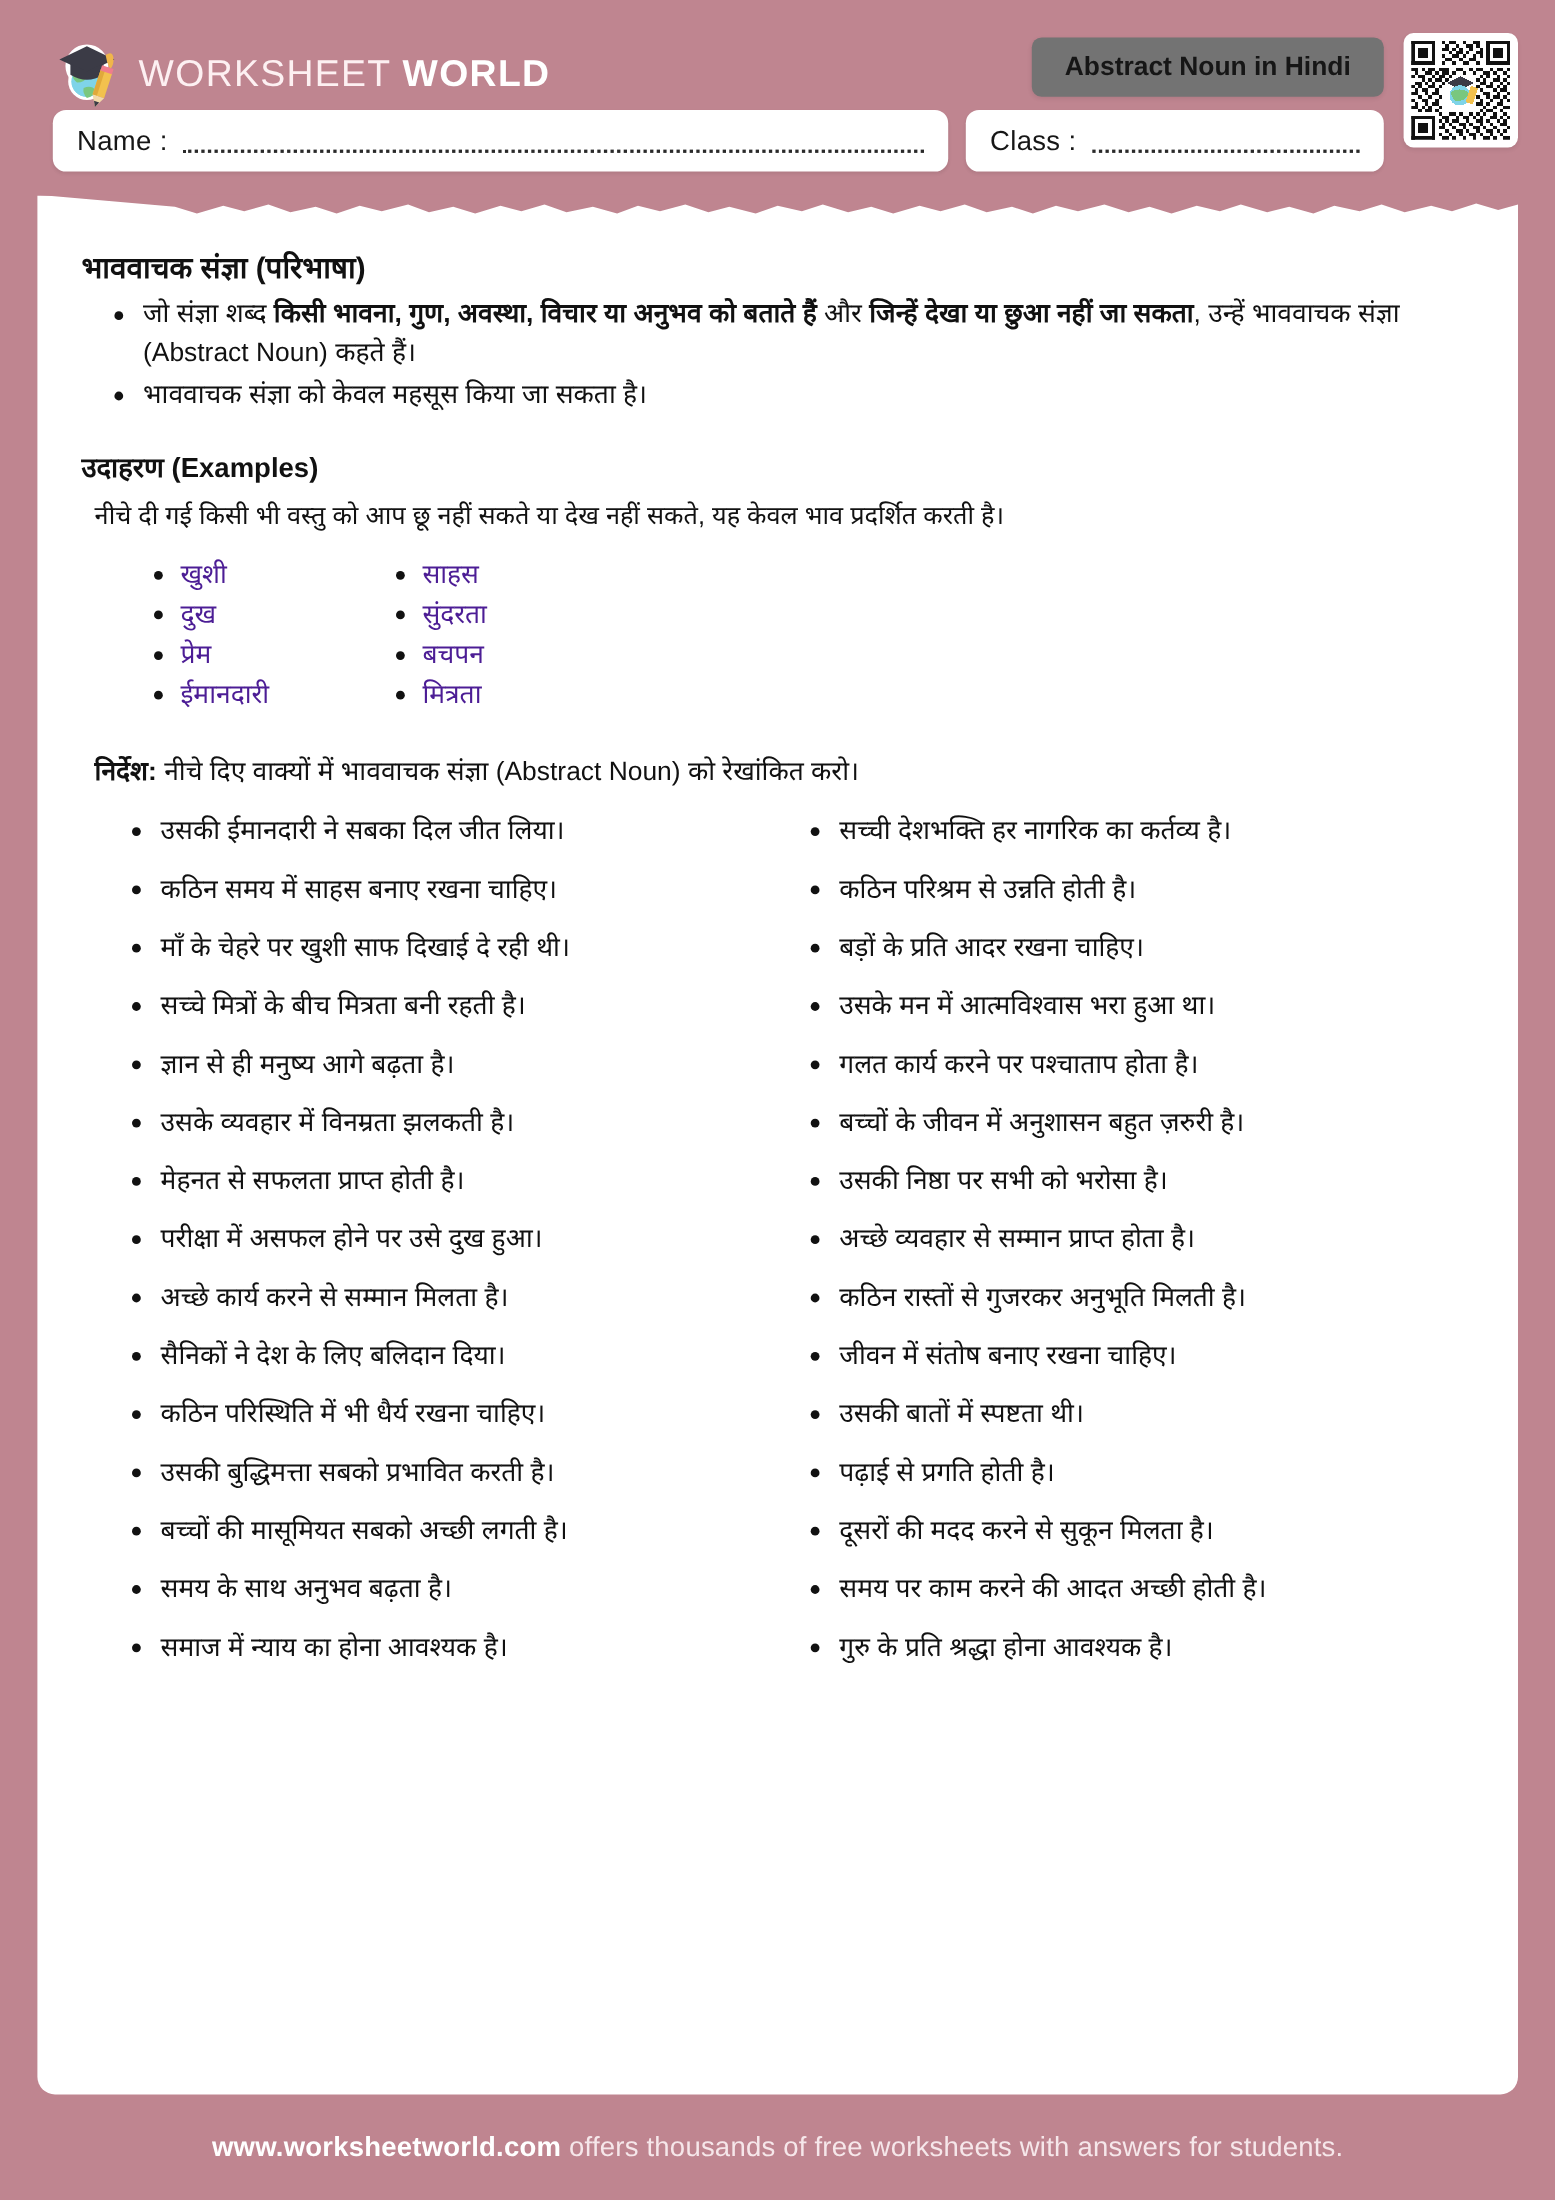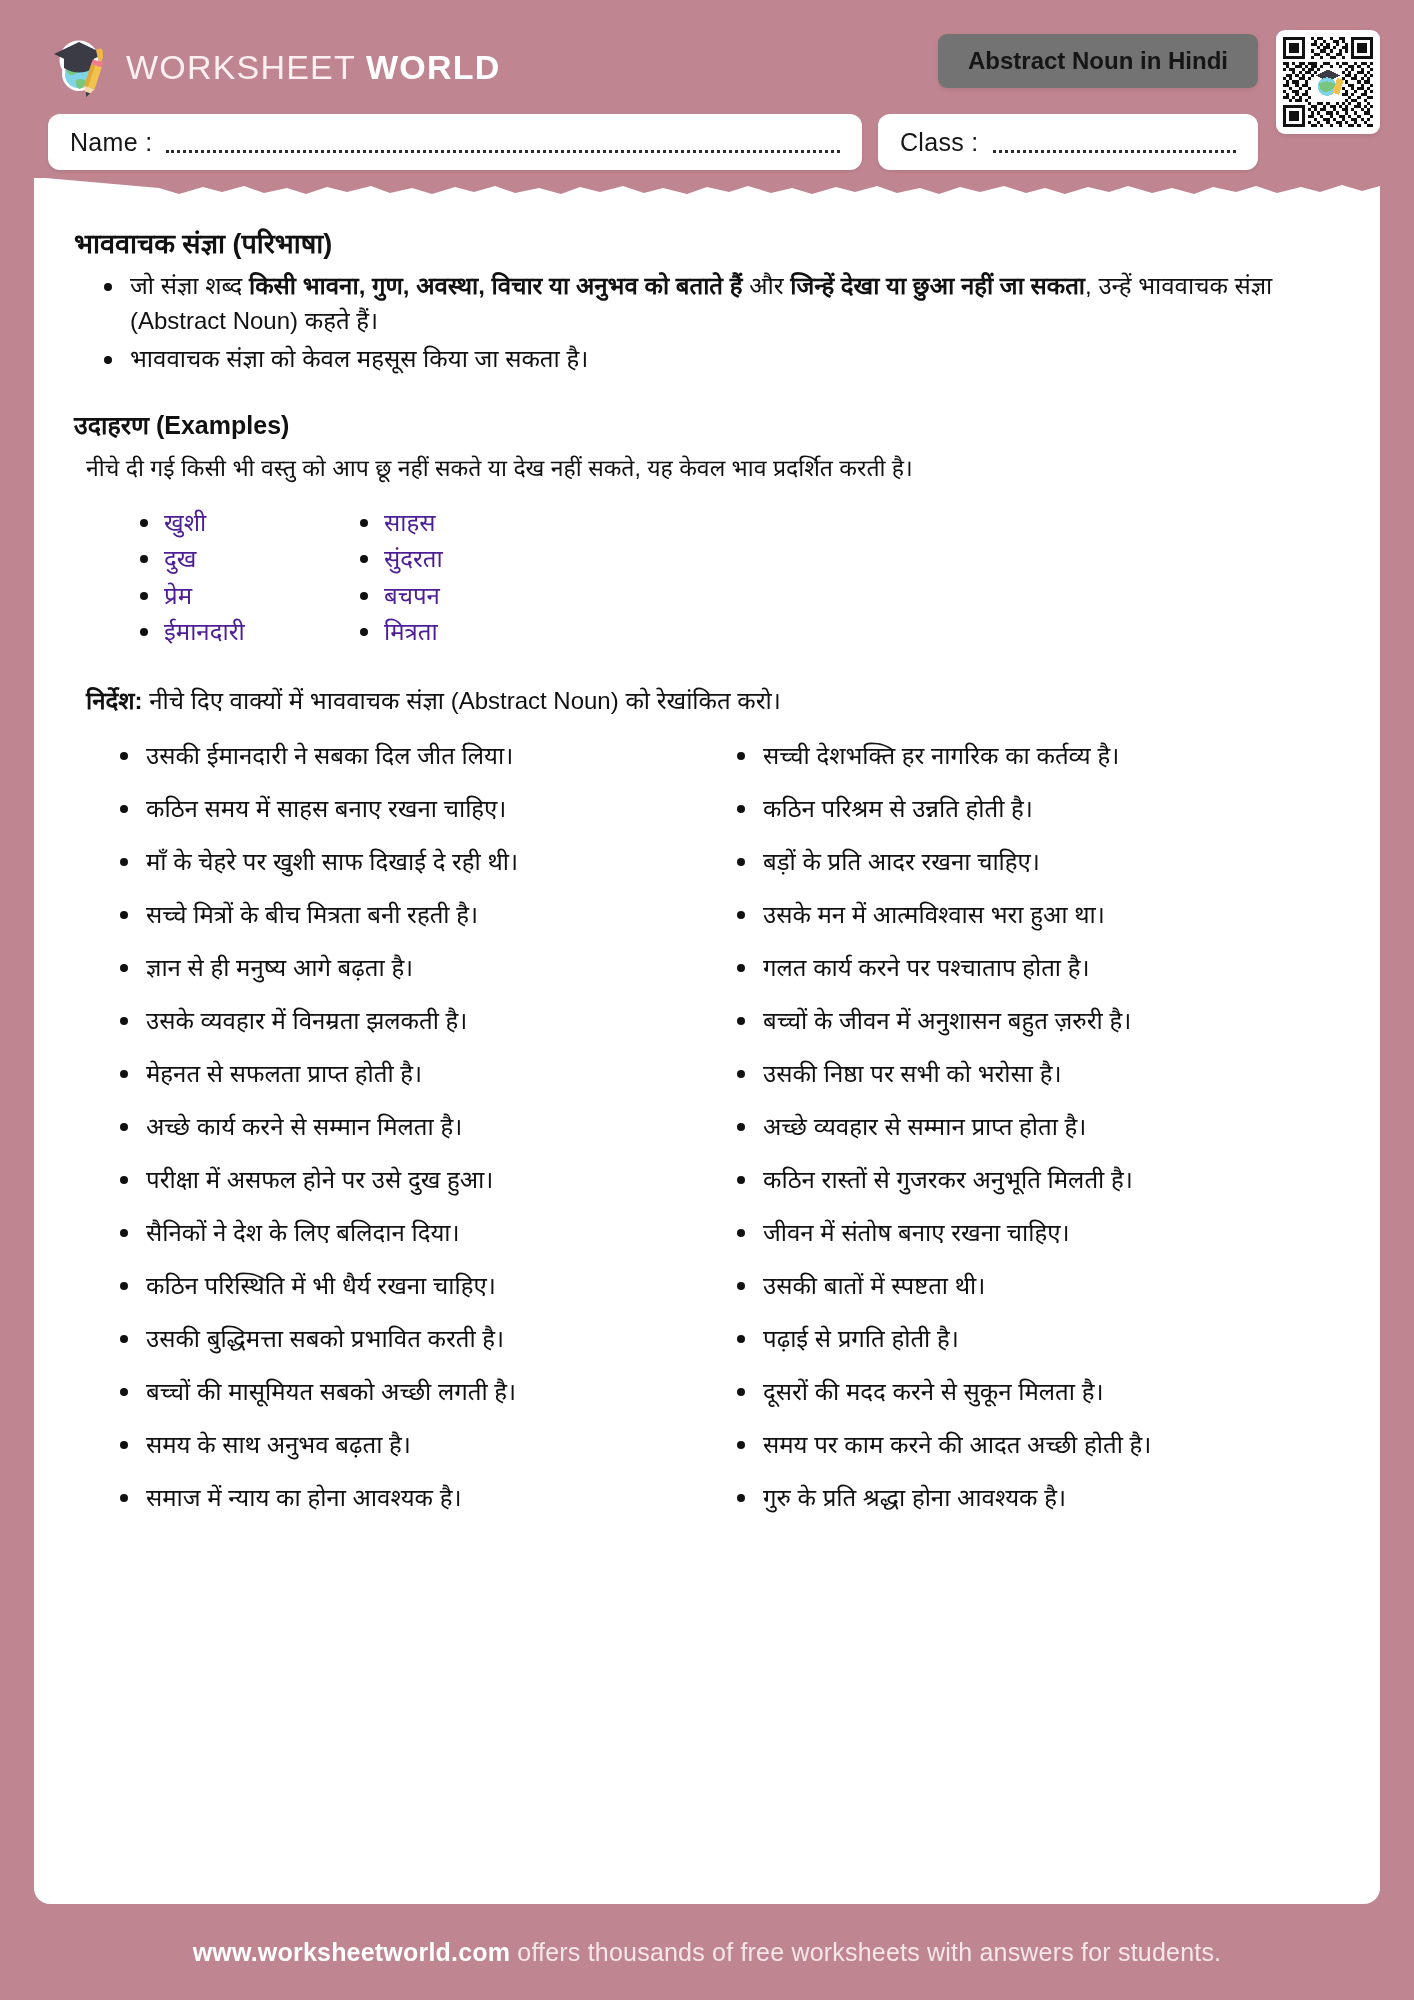--- a/index.html
+++ b/index.html
@@ -78,21 +78,20 @@
     width: 104px;
     height: 104px;
     margin-top: 2px;
     box-shadow: 0 2px 4px rgba(0,0,0,.08);
   }
   .qr-box svg { display: block; width: 90px; height: 90px; }
 
   .fields {
     display: flex;
     gap: 16px;
-    margin-top: 14px;
     padding-right: 122px;
   }
   .field {
     background: #ffffff;
     border-radius: 12px;
     height: 56px;
     display: flex;
     align-items: center;
     padding: 0 22px;
     box-shadow: 0 2px 3px rgba(0,0,0,.07);
@@ -565,22 +564,22 @@
       <div class="q-cols">
         <div class="q-col left">
           <ul>
               <li>उसकी ईमानदारी ने सबका दिल जीत लिया।</li>
               <li>कठिन समय में साहस बनाए रखना चाहिए।</li>
               <li>माँ के चेहरे पर खुशी साफ दिखाई दे रही थी।</li>
               <li>सच्चे मित्रों के बीच मित्रता बनी रहती है।</li>
               <li>ज्ञान से ही मनुष्य आगे बढ़ता है।</li>
               <li>उसके व्यवहार में विनम्रता झलकती है।</li>
               <li>मेहनत से सफलता प्राप्त होती है।</li>
+              <li>परीक्षा में असफल होने पर उसे दुख हुआ।</li>
               <li>अच्छे कार्य करने से सम्मान मिलता है।</li>
-              <li>परीक्षा में असफल होने पर उसे दुख हुआ।</li>
               <li>सैनिकों ने देश के लिए बलिदान दिया।</li>
               <li>कठिन परिस्थिति में भी धैर्य रखना चाहिए।</li>
               <li>उसकी बुद्धिमत्ता सबको प्रभावित करती है।</li>
               <li>बच्चों की मासूमियत सबको अच्छी लगती है।</li>
               <li>समय के साथ अनुभव बढ़ता है।</li>
               <li>समाज में न्याय का होना आवश्यक है।</li>
             </ul>
         </div>
         <div class="q-col right">
           <ul>

